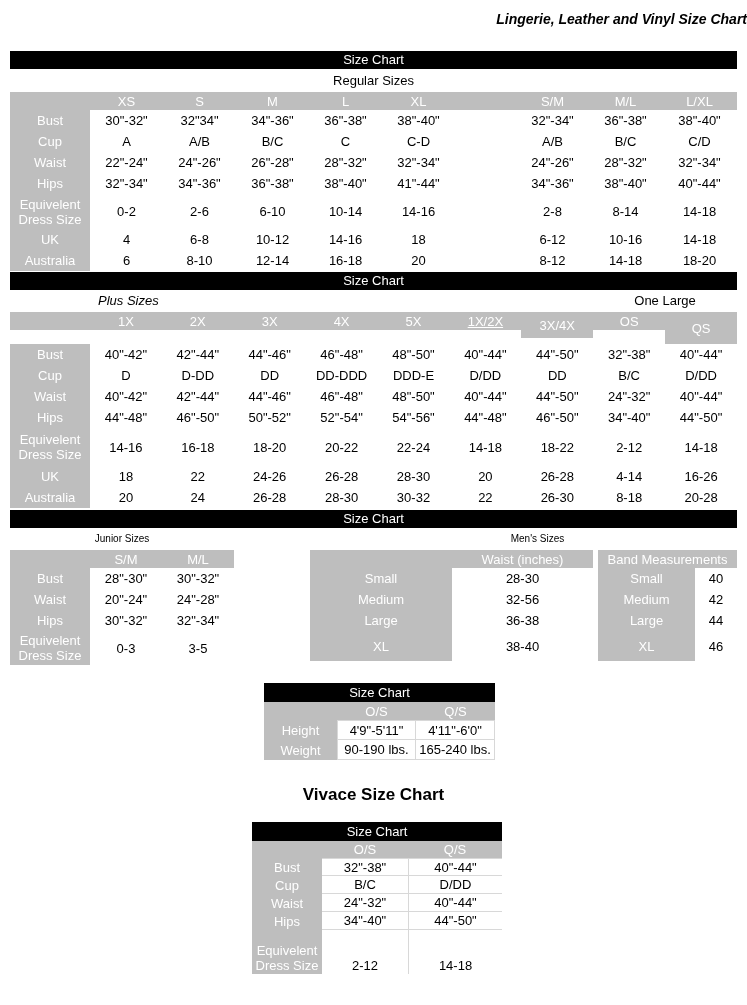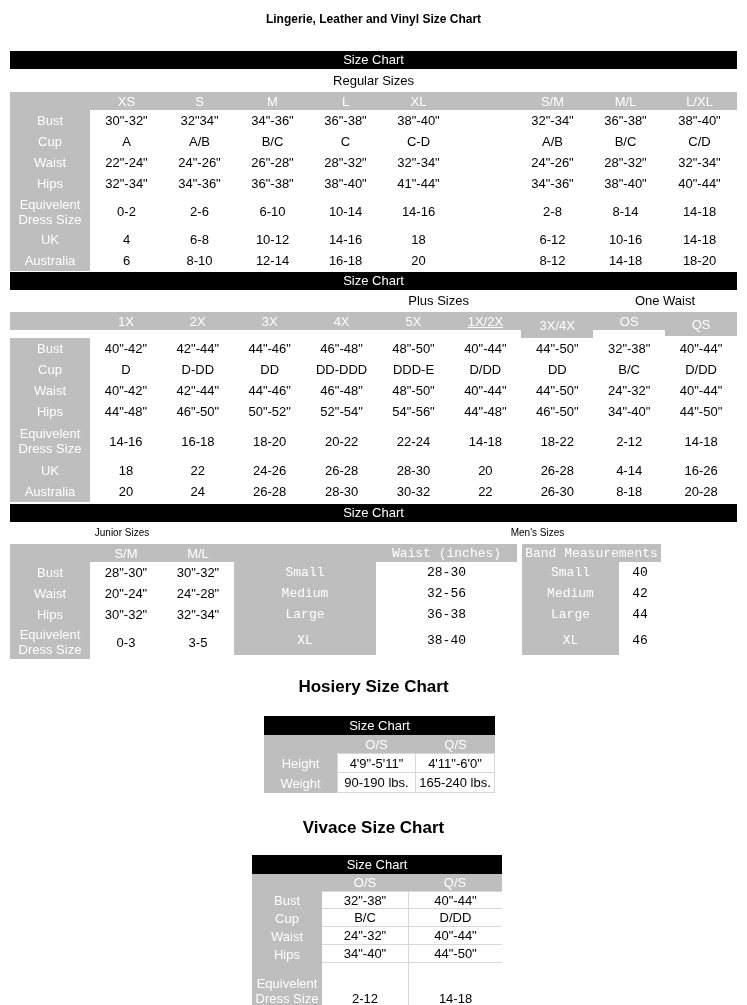--- a/index.html
+++ b/index.html
@@ -2,40 +2,40 @@
 <html style="--hdr: #bebebe; --hdrtext: #ffffff; --bar: #000000; --bartext: #ffffff; --celltext: #000000; --bd: #d8d8d8;"><head>
 <meta charset="utf-8">
 <style>
   :root{
     --hdr:#bebebe; --hdrtext:#ffffff; --bar:#000000; --bartext:#ffffff;
     --celltext:#000000; --bd:#d8d8d8;
   }
   html,body{margin:0;padding:0;background:#ffffff;}
   body{width:747px;font-family:"Liberation Sans", sans-serif;color:#000;}
   .page{width:747px;min-height:1005px;position:relative;}
-  .main-title{margin:8px 0 0 0;font-size:12px;line-height:22px;font-weight:bold;text-align:center;}
+  .main-title{margin:8px 0 0 0;font-size:14px;line-height:22px;font-weight:bold;text-align:right;font-style:italic;}
   .sheet{width:727px;margin-left:10px;}
   .bar{background:var(--bar);color:var(--bartext);height:18px;line-height:18px;
        text-align:center;font-size:13px;}
   .bar-first{margin-top:21px;}
   .bar-b2{margin-top:1px;}
   .bar-b3{margin-top:2px;}
   .section-label{height:23px;line-height:23px;text-align:center;font-size:13px;}
   .dual-label{position:relative;height:22px;font-size:13px;}
-  .plus-label{position:absolute;left:96px;width:363px;top:0;line-height:22px;text-align:right;}
+  .plus-label{position:absolute;left:88px;width:363px;top:0;line-height:22px;text-align:left;font-style:italic;}
   .onesize-label{position:absolute;left:583px;width:144px;top:0;line-height:22px;text-align:center;}
   .jm-labels{position:relative;height:22px;font-size:10px;}
   .junior-label{position:absolute;left:0;width:224px;top:0;line-height:22px;text-align:center;}
   .mens-label{position:absolute;left:314px;width:427px;top:0;line-height:22px;text-align:center;}
   .jm-row{display:flex;align-items:flex-start;}
   .grid{display:grid;}
   .grid-regular{grid-template-columns:80px 73px 73px 73px 73px 73px 61px 73px 73px 75px;width:727px;}
   .grid-plus{grid-template-columns:80px repeat(9,1fr);width:727px;}
   .grid-junior{grid-template-columns:80px 72px 72px;width:224px;}
-  .grid-mens{grid-template-columns:142px 141px 5px 97px 42px;width:427px;font-family:Liberation Mono, monospace;}
+  .grid-mens{grid-template-columns:142px 141px 5px 97px 42px;width:427px;margin-left:76px;}
   .grid-hosiery{grid-template-columns:73px 79px 79px;width:231px;}
   .grid-vivace{grid-template-columns:70px 86px 94px;width:250px;}
   .hcell,.lcell,.dcell,.gapcol{display:flex;align-items:center;justify-content:center;
       font-size:13px;line-height:15px;text-align:center;}
   .hcell{background:var(--hdr);color:var(--hdrtext);}
   .lcell{background:var(--hdr);color:var(--hdrtext);padding:0 2px;box-sizing:border-box;}
   .dcell{background:#fff;color:var(--celltext);box-sizing:border-box;}
   .gapcol{background:#fff;}
   .bordered{border-right:1px solid var(--bd);border-bottom:1px solid var(--bd);}
   .bt{border-top:1px solid var(--bd);}
@@ -142,33 +142,33 @@
         <div class="dcell">8-12</div>
         <div class="dcell">14-18</div>
         <div class="dcell">18-20</div>
       </div>
 
     <div class="bar bar-b2">
       <span>Size Chart</span>
     </div>
     <div class="dual-label">
       <span class="plus-label">Plus Sizes</span>
-      <span class="onesize-label">One Waist</span>
+      <span class="onesize-label">One Large</span>
     </div>
     <div class="grid grid-plus" id="grid-plus">
         <div class="hcell" style="height: 18px;"></div>
         <div class="hcell" style="height: 18px;">1X</div>
         <div class="hcell" style="height: 18px;">2X</div>
         <div class="hcell" style="height: 18px;">3X</div>
         <div class="hcell" style="height: 18px;">4X</div>
         <div class="hcell" style="height: 18px;">5X</div>
         <div class="hcell" style="height: 18px; text-decoration: underline;">1X/2X</div>
         <div class="hcell" style="height: 26px;">3X/4X</div>
         <div class="hcell" style="height: 18px;">OS</div>
-        <div class="hcell" style="height: 24px;">QS</div>
+        <div class="hcell" style="height: 32px;">QS</div>
         <div class="lcell" style="height: 21px;">Bust</div>
         <div class="dcell">40"-42"</div>
         <div class="dcell">42"-44"</div>
         <div class="dcell">44"-46"</div>
         <div class="dcell">46"-48"</div>
         <div class="dcell">48"-50"</div>
         <div class="dcell">40"-44"</div>
         <div class="dcell">44"-50"</div>
         <div class="dcell">32"-38"</div>
         <div class="dcell">40"-44"</div>
@@ -282,21 +282,20 @@
           <div class="lcell" style="height: 30px;">XL</div>
           <div class="dcell">38-40</div>
           <div class="gapcol"></div>
           <div class="lcell">XL</div>
           <div class="dcell">46</div>
         </div>
     </div>
 
   </div>
 
-  <h2 class="sub-title">Hosiery Size Chart</h2>
   <div class="small-table hosiery">
     <div class="bar small-bar">
       <span>Size Chart</span>
     </div>
     <div class="grid grid-hosiery" id="grid-hosiery">
         <div class="hcell" style="height: 18px;"></div>
         <div class="hcell">O/S</div>
         <div class="hcell">Q/S</div>
         <div class="lcell" style="height: 20px;">Height</div>
         <div class="dcell bordered bt bl">4'9"-5'11"</div>

